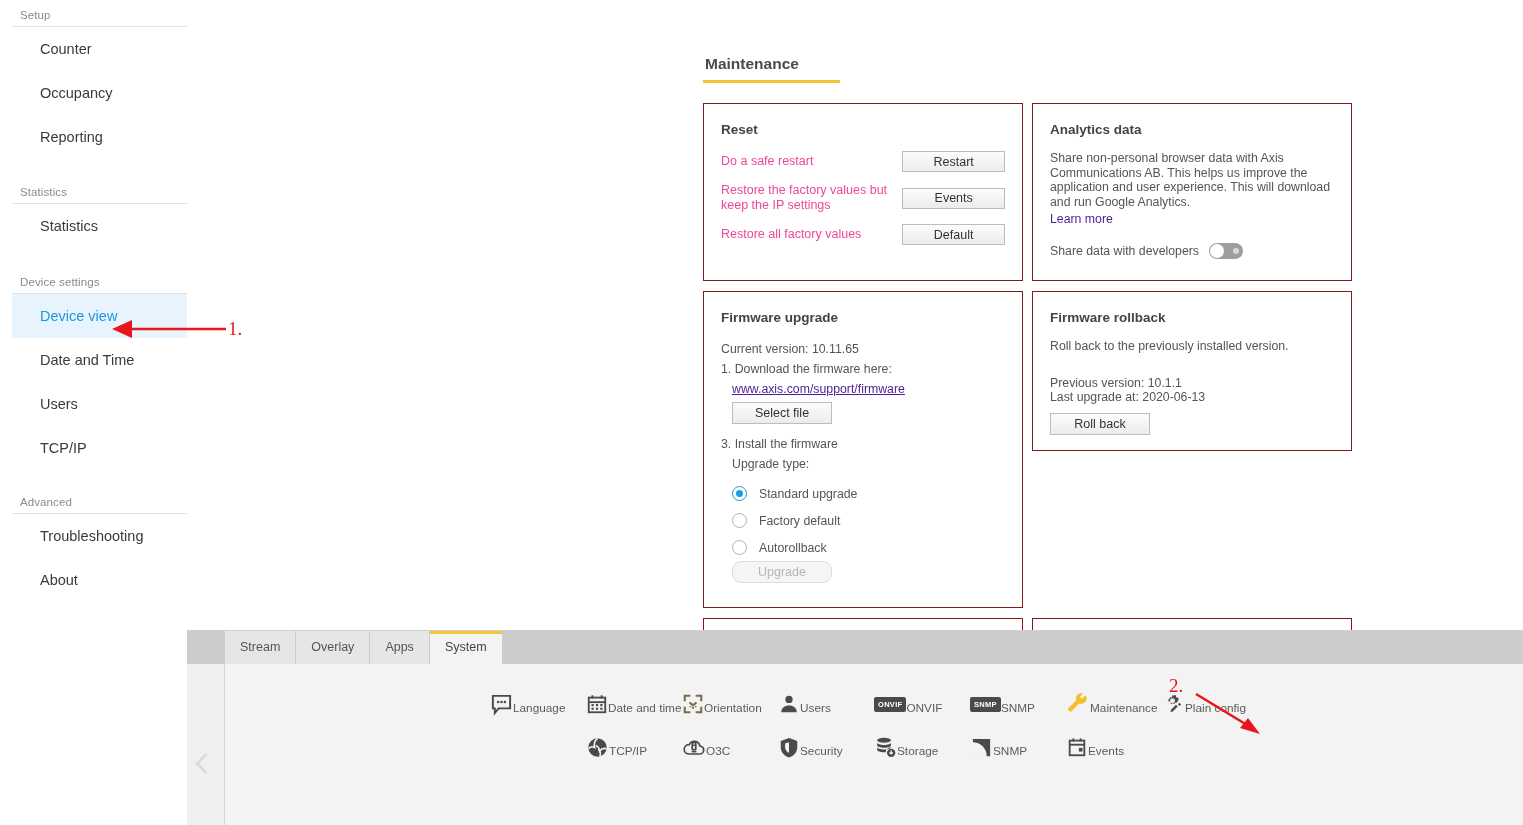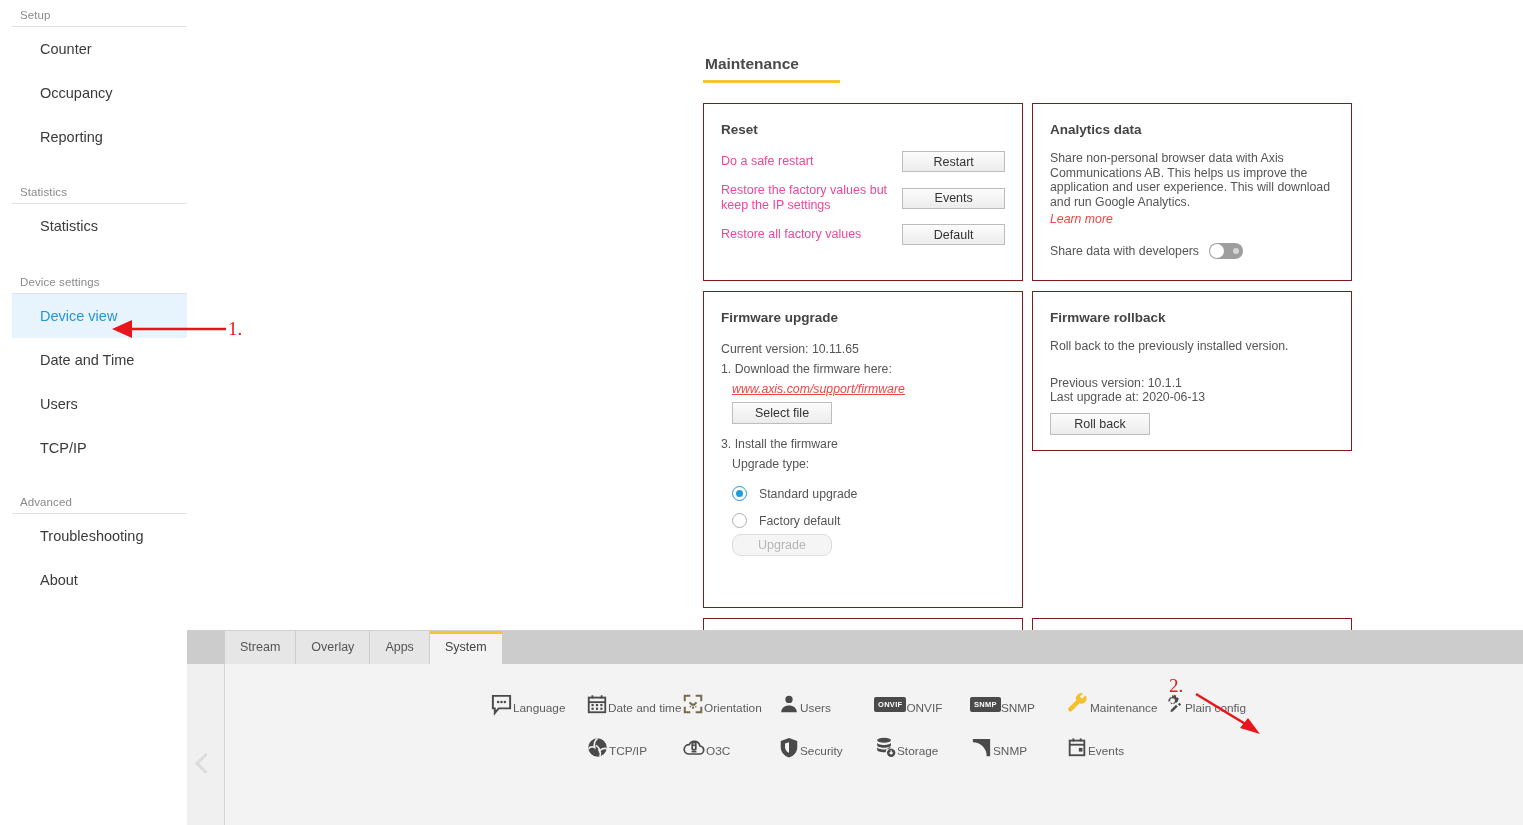--- a/index.html
+++ b/index.html
@@ -63,21 +63,21 @@
     font-size: 12.5px; color: #333;
     background: linear-gradient(#fcfcfc, #ececec);
     border: 1px solid #bdbdbd; height: 21px; min-width: 100px;
     cursor: pointer; padding: 0 10px;
   }
   .btn.wide { width: 103px; }
   .btn.disabled { color: #b6b6b6; background: #f5f5f5; border-color: #dcdcdc; cursor: default; border-radius: 9px; }
 
   
   .para { font-size: 12.3px; color: #555; line-height: 14.6px; }
-  .link { font-size: 12.3px; color: #ef4444; cursor: pointer; display: inline-block; font-style: italic; }
+  .link { font-size: 12.3px; color: #4c1d95; cursor: pointer; display: inline-block; }
   .link.u { text-decoration: underline; }
   .toggle-row { display: flex; align-items: center; margin-top: 16px; }
   .toggle-label { font-size: 12.3px; color: #555; margin-right: 10px; }
   .toggle {
     width: 34px; height: 16px; border-radius: 9px; background: #9e9e9e;
     position: relative; cursor: pointer; flex: 0 0 auto;
   }
   .toggle .knob {
     position: absolute; left: 1px; top: 1px; width: 14px; height: 14px;
     border-radius: 50%; background: #ffffff;
@@ -235,20 +235,24 @@
           <div class="fw-line">3. Install the firmware</div>
           <div class="fw-line fw-sub">Upgrade type:</div>
 
           <div class="radio-row">
             <span class="radio on"></span>
             <span class="radio-label">Standard upgrade</span>
           </div>
           <div class="radio-row">
             <span class="radio"></span>
             <span class="radio-label">Factory default</span>
+          </div>
+          <div class="radio-row">
+            <span class="radio"></span>
+            <span class="radio-label">Autorollback</span>
           </div>
           <div style="padding-left:11px;margin-top:6px">
             <button class="btn disabled" style="width:100px;height:22px">Upgrade</button>
           </div>
         </div>
 
         <div style="width:320px">
           <div class="card rollback">
             <div class="card-title">Firmware rollback</div>
             <div class="para">Roll back to the previously installed version.</div>

